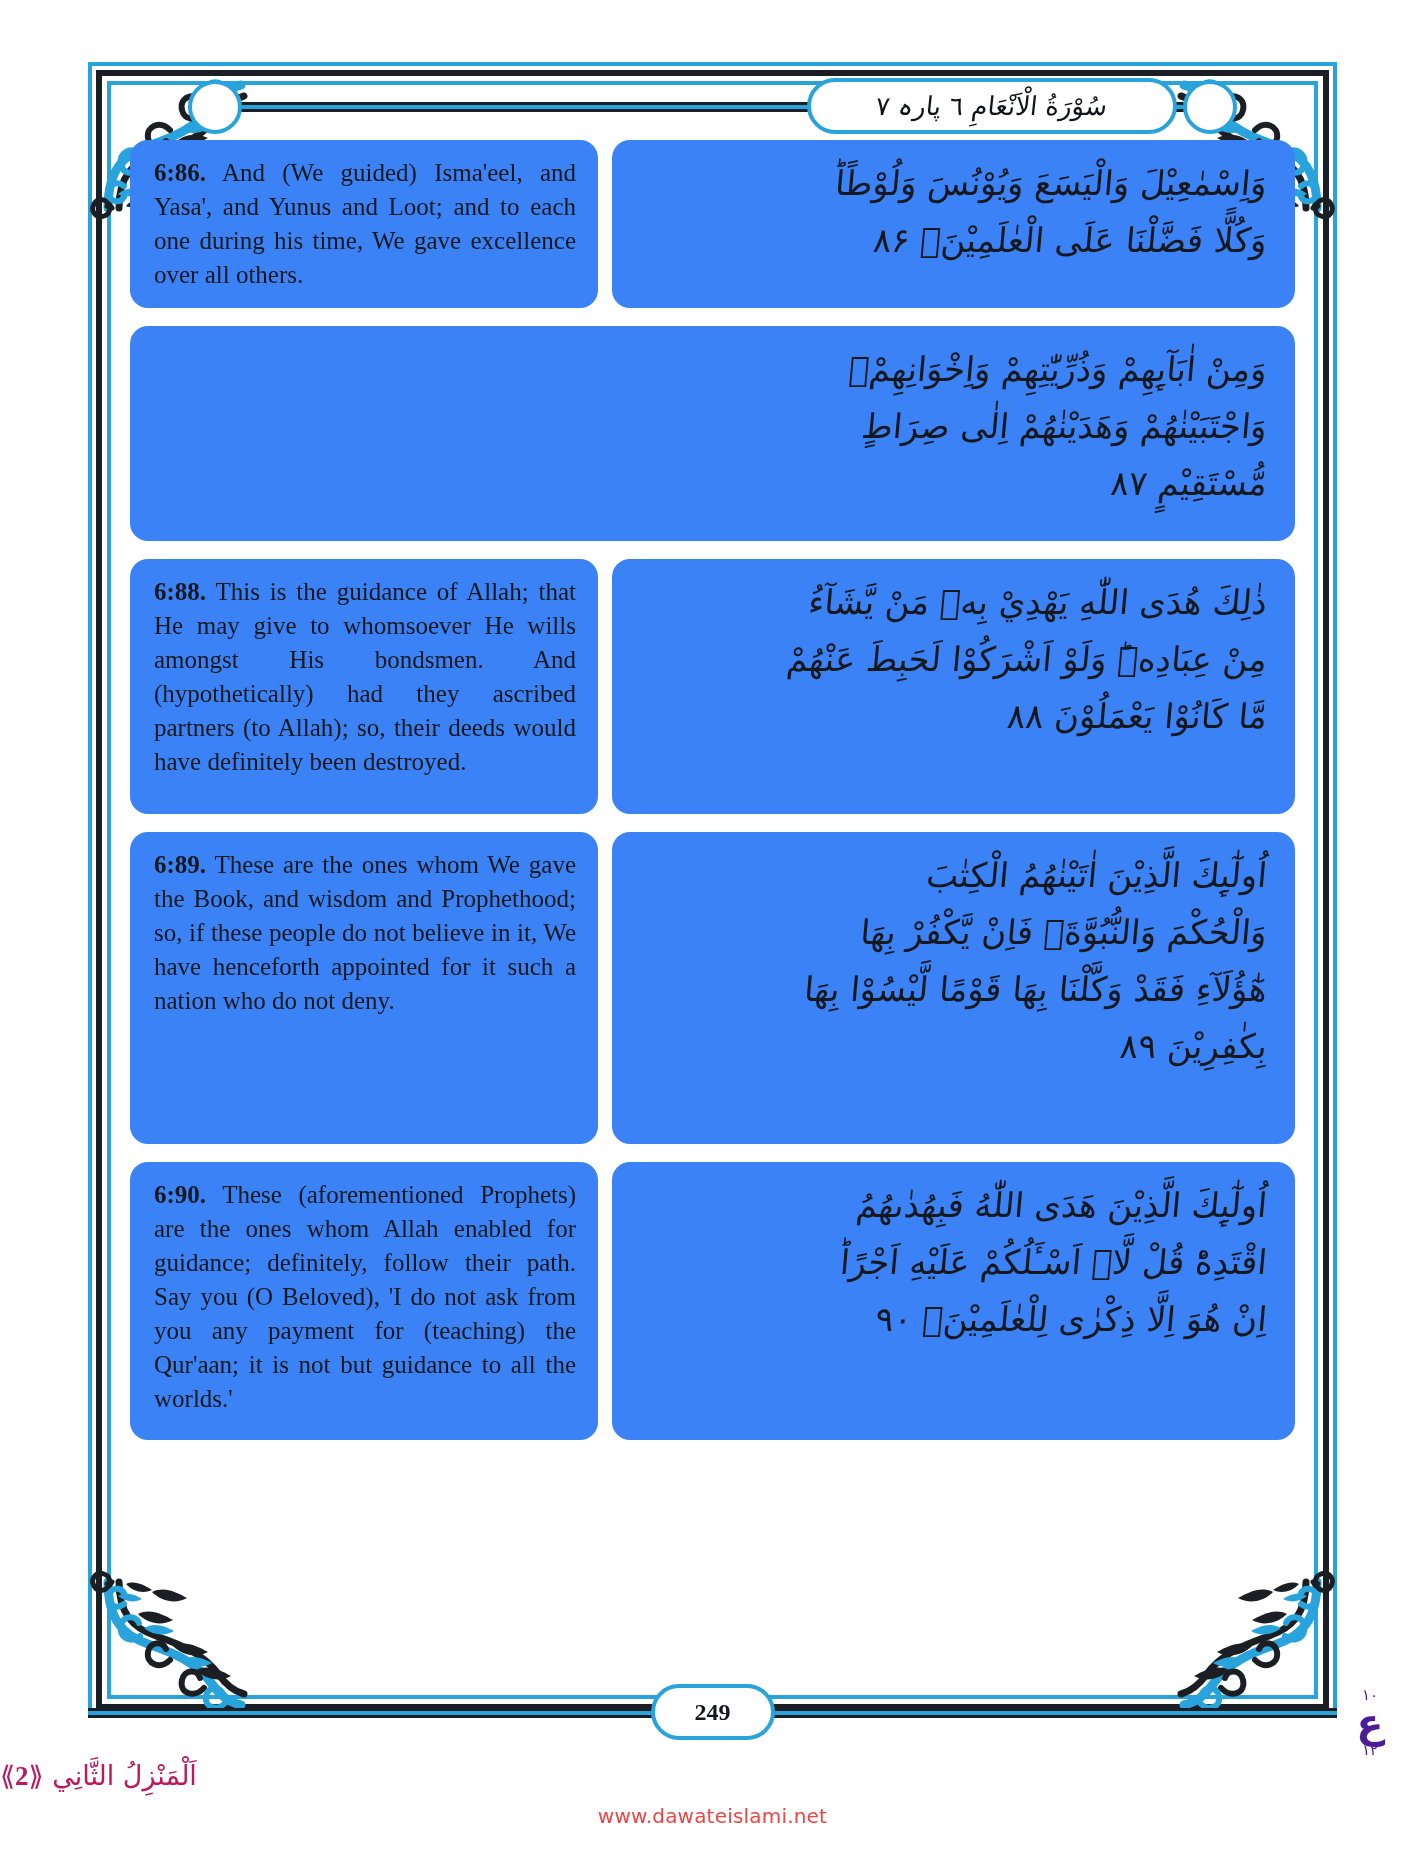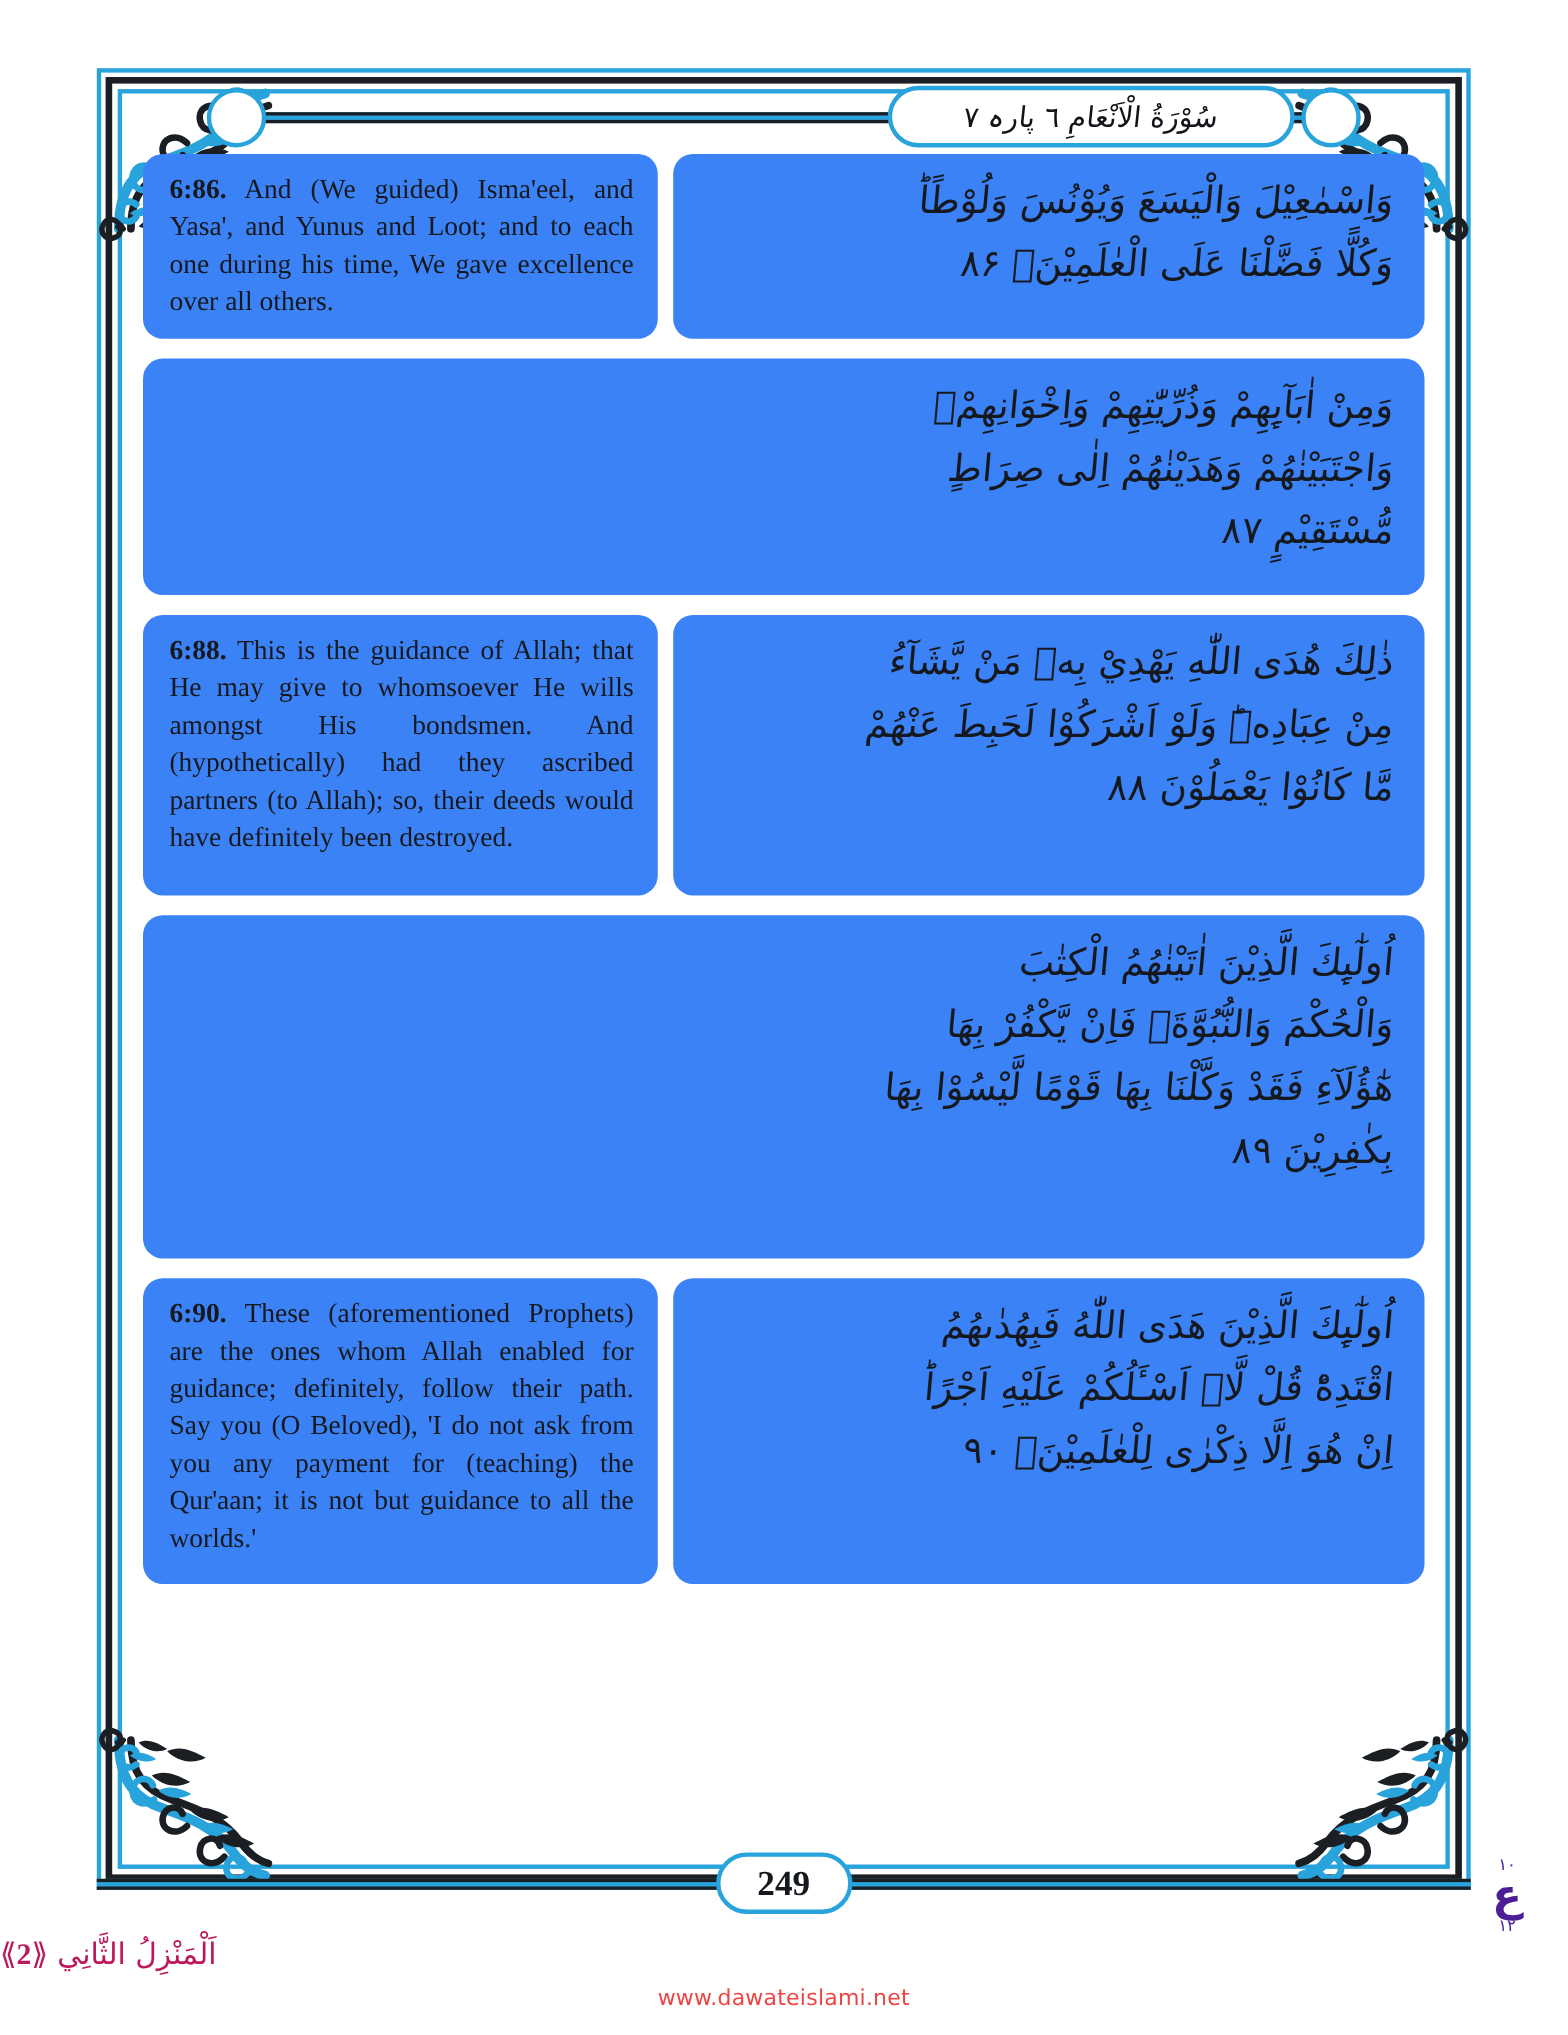--- a/index.html
+++ b/index.html
@@ -234,21 +234,21 @@
     height: 56px;
     border-radius: 28px;
     background: #ffffff;
     border: 4px solid #29a3dc;
     box-sizing: border-box;
     display: flex;
     align-items: center;
     justify-content: center;
     font-family: "Liberation Serif", serif;
     font-weight: bold;
-    font-size: 32px;
+    font-size: 24px;
     color: #15181d;
   }
 
   .manzil {
     position: absolute;
     left: 0; right: 0;
     bottom: 58px;
     text-align: left;
     font-family: "DejaVu Sans", sans-serif;
     font-size: 27px;
@@ -423,20 +423,24 @@
         <span>This is the guidance of Allah; that He may give to whomsoever He wills amongst His bondsmen. And (hypothetically) had they ascribed partners (to Allah); so, their deeds would have definitely been destroyed.</span>
       </div>
       <div class="cell ar">
         <span class="ar-line">ذٰلِكَ هُدَى اللّٰهِ يَهْدِيْ بِهٖ مَنْ يَّشَآءُ</span>
         <span class="ar-line">مِنْ عِبَادِهٖؕ وَلَوْ اَشْرَكُوْا لَحَبِطَ عَنْهُمْ</span>
         <span class="ar-line">مَّا كَانُوْا يَعْمَلُوْنَ ۸۸</span>
       </div>
     </div>
 
     <div class="verse-row row-89">
+      <div class="cell en">
+        <span class="vnum">6:89.</span>
+        <span>These are the ones whom We gave the Book, and wisdom and Prophethood; so, if these people do not believe in it, We have henceforth appointed for it such a nation who do not deny.</span>
+      </div>
       <div class="cell ar">
         <span class="ar-line">اُولٰٓىِٕكَ الَّذِيْنَ اٰتَيْنٰهُمُ الْكِتٰبَ</span>
         <span class="ar-line">وَالْحُكْمَ وَالنُّبُوَّةَۚ فَاِنْ يَّكْفُرْ بِهَا</span>
         <span class="ar-line">هٰٓؤُلَآءِ فَقَدْ وَكَّلْنَا بِهَا قَوْمًا لَّيْسُوْا بِهَا</span>
         <span class="ar-line">بِكٰفِرِيْنَ ۸۹</span>
       </div>
     </div>
 
     <div class="verse-row row-90">
       <div class="cell en">

